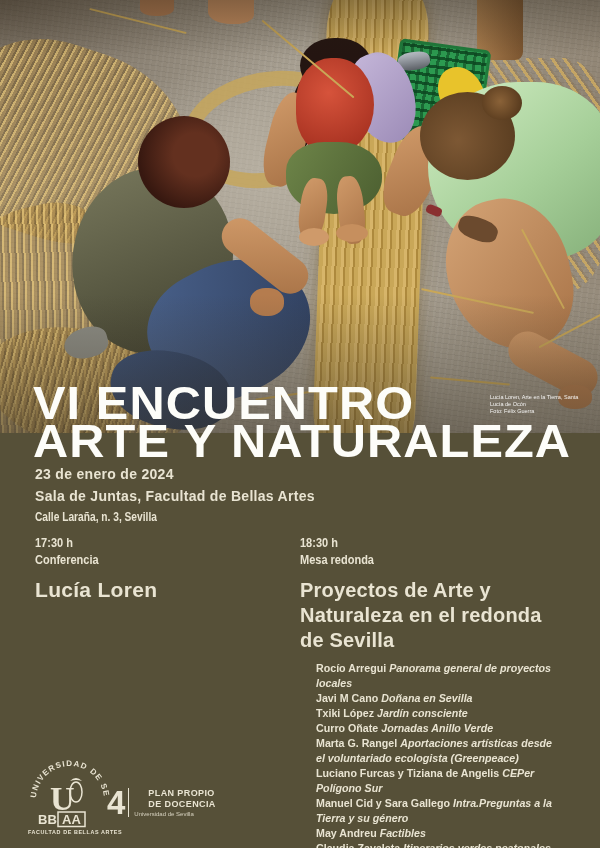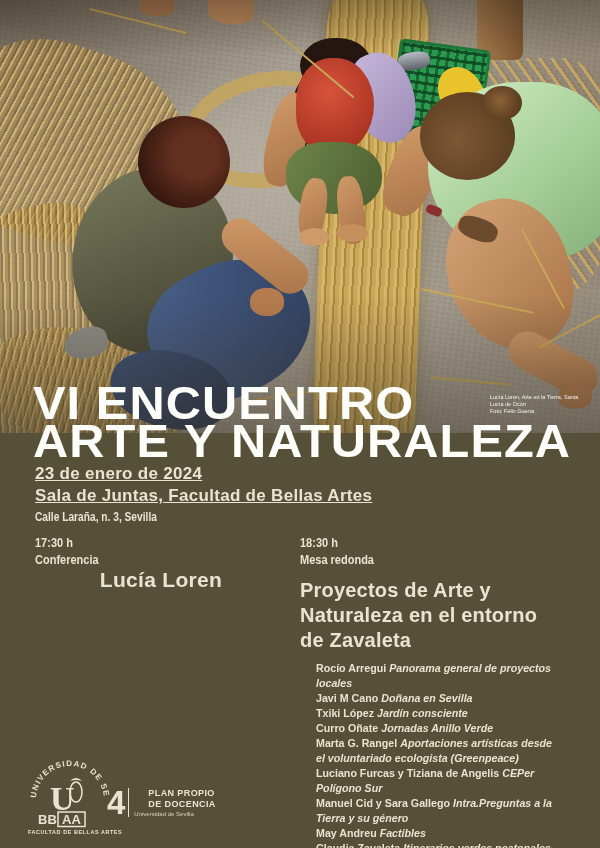--- a/index.html
+++ b/index.html
@@ -93,30 +93,30 @@
     background:linear-gradient(180deg, rgba(38,30,18,.38) 0%, transparent 13%, transparent 68%, rgba(55,48,35,.5) 100%); }
 
   .photo-credit { position:absolute; left:490px; top:394px; width:102px; z-index:6;
     font-size:5.5px; line-height:7px; color:rgba(255,255,255,.92); }
 
   
   .title-block { position:absolute; left:33px; top:384px; z-index:5; color:#fdfdf9;
     font-weight:bold; font-size:46px; line-height:38px; letter-spacing:1px;
     transform:scaleX(1.06); transform-origin:left top; white-space:nowrap; }
   .date-block { position:absolute; left:35px; top:463px; }
-  .date-line { font-size:17px; font-weight:bold; line-height:22px; letter-spacing:.3px;text-decoration:underline; }
+  .date-line { font-size:14px; font-weight:bold; line-height:22px; letter-spacing:.3px; }
   .addr-line { font-size:12px; font-weight:bold; margin-top:3px;
     transform:scaleX(.85); transform-origin:left top; letter-spacing:0; }
 
   .col-left  { position:absolute; left:35px;  top:536px; width:252px; }
   .col-right { position:absolute; left:300px; top:536px; width:268px; }
   .slot-time, .slot-type { font-size:12.5px; font-weight:bold; line-height:15px;
     transform:scaleX(.88); transform-origin:left top; white-space:nowrap; }
   .slot-type { margin-top:2px; }
-  .big-name { font-size:21px; font-weight:bold; letter-spacing:.3px;text-align:center; }
+  .big-name { margin-top:10px; font-size:21px; font-weight:bold; letter-spacing:.3px; }
   .talk-title { font-size:21px; font-weight:bold; font-style:italic; line-height:25px; margin-top:2px; width:240px; }
   .round-title { margin-top:10px; font-size:20px; font-weight:bold; line-height:25px; width:252px; letter-spacing:.2px; }
   .speaker-list { margin-top:8px; margin-left:16px; list-style:none;
     font-size:11px; line-height:15px; transform:scaleX(.97); transform-origin:left top; width:255px; }
   .speaker-list li { margin:0; }
   .sp-name { font-weight:bold; }
   .sp-work { font-weight:bold; font-style:italic; }
 
   
   .seal { position:absolute; left:26px; top:748px; }
@@ -204,21 +204,21 @@
 
   <div class="col-left">
     <div class="slot-time">17:30 h</div>
     <div class="slot-type">Conferencia</div>
     <div class="big-name">Lucía Loren</div>
   </div>
 
   <div class="col-right">
     <div class="slot-time">18:30 h</div>
     <div class="slot-type">Mesa redonda</div>
-    <div class="round-title">Proyectos de Arte y Naturaleza en el entorno de Zavaleta</div>
+    <div class="round-title">Proyectos de Arte y Naturaleza en el redonda de Sevilla</div>
     <ul class="speaker-list">
       <li><span class="sp-name">Rocío Arregui</span> <span class="sp-work">Panorama general de proyectos locales</span></li>
       <li><span class="sp-name">Javi M Cano</span> <span class="sp-work">Doñana en Sevilla</span></li>
       <li><span class="sp-name">Txiki López</span> <span class="sp-work">Jardín consciente</span></li>
       <li><span class="sp-name">Curro Oñate</span> <span class="sp-work">Jornadas Anillo Verde</span></li>
       <li><span class="sp-name">Marta G. Rangel</span> <span class="sp-work">Aportaciones artísticas desde el voluntariado ecologista (Greenpeace)</span></li>
       <li><span class="sp-name">Luciano Furcas y Tiziana de Angelis</span> <span class="sp-work">CEPer Polígono Sur</span></li>
       <li><span class="sp-name">Manuel Cid y Sara Gallego</span> <span class="sp-work">Intra.Preguntas a la Tierra y su género</span></li>
       <li><span class="sp-name">May Andreu</span> <span class="sp-work">Factibles</span></li>
       <li><span class="sp-name">Claudia Zavaleta</span> <span class="sp-work">Itinerarios verdes peatonales de Sevilla</span></li>

